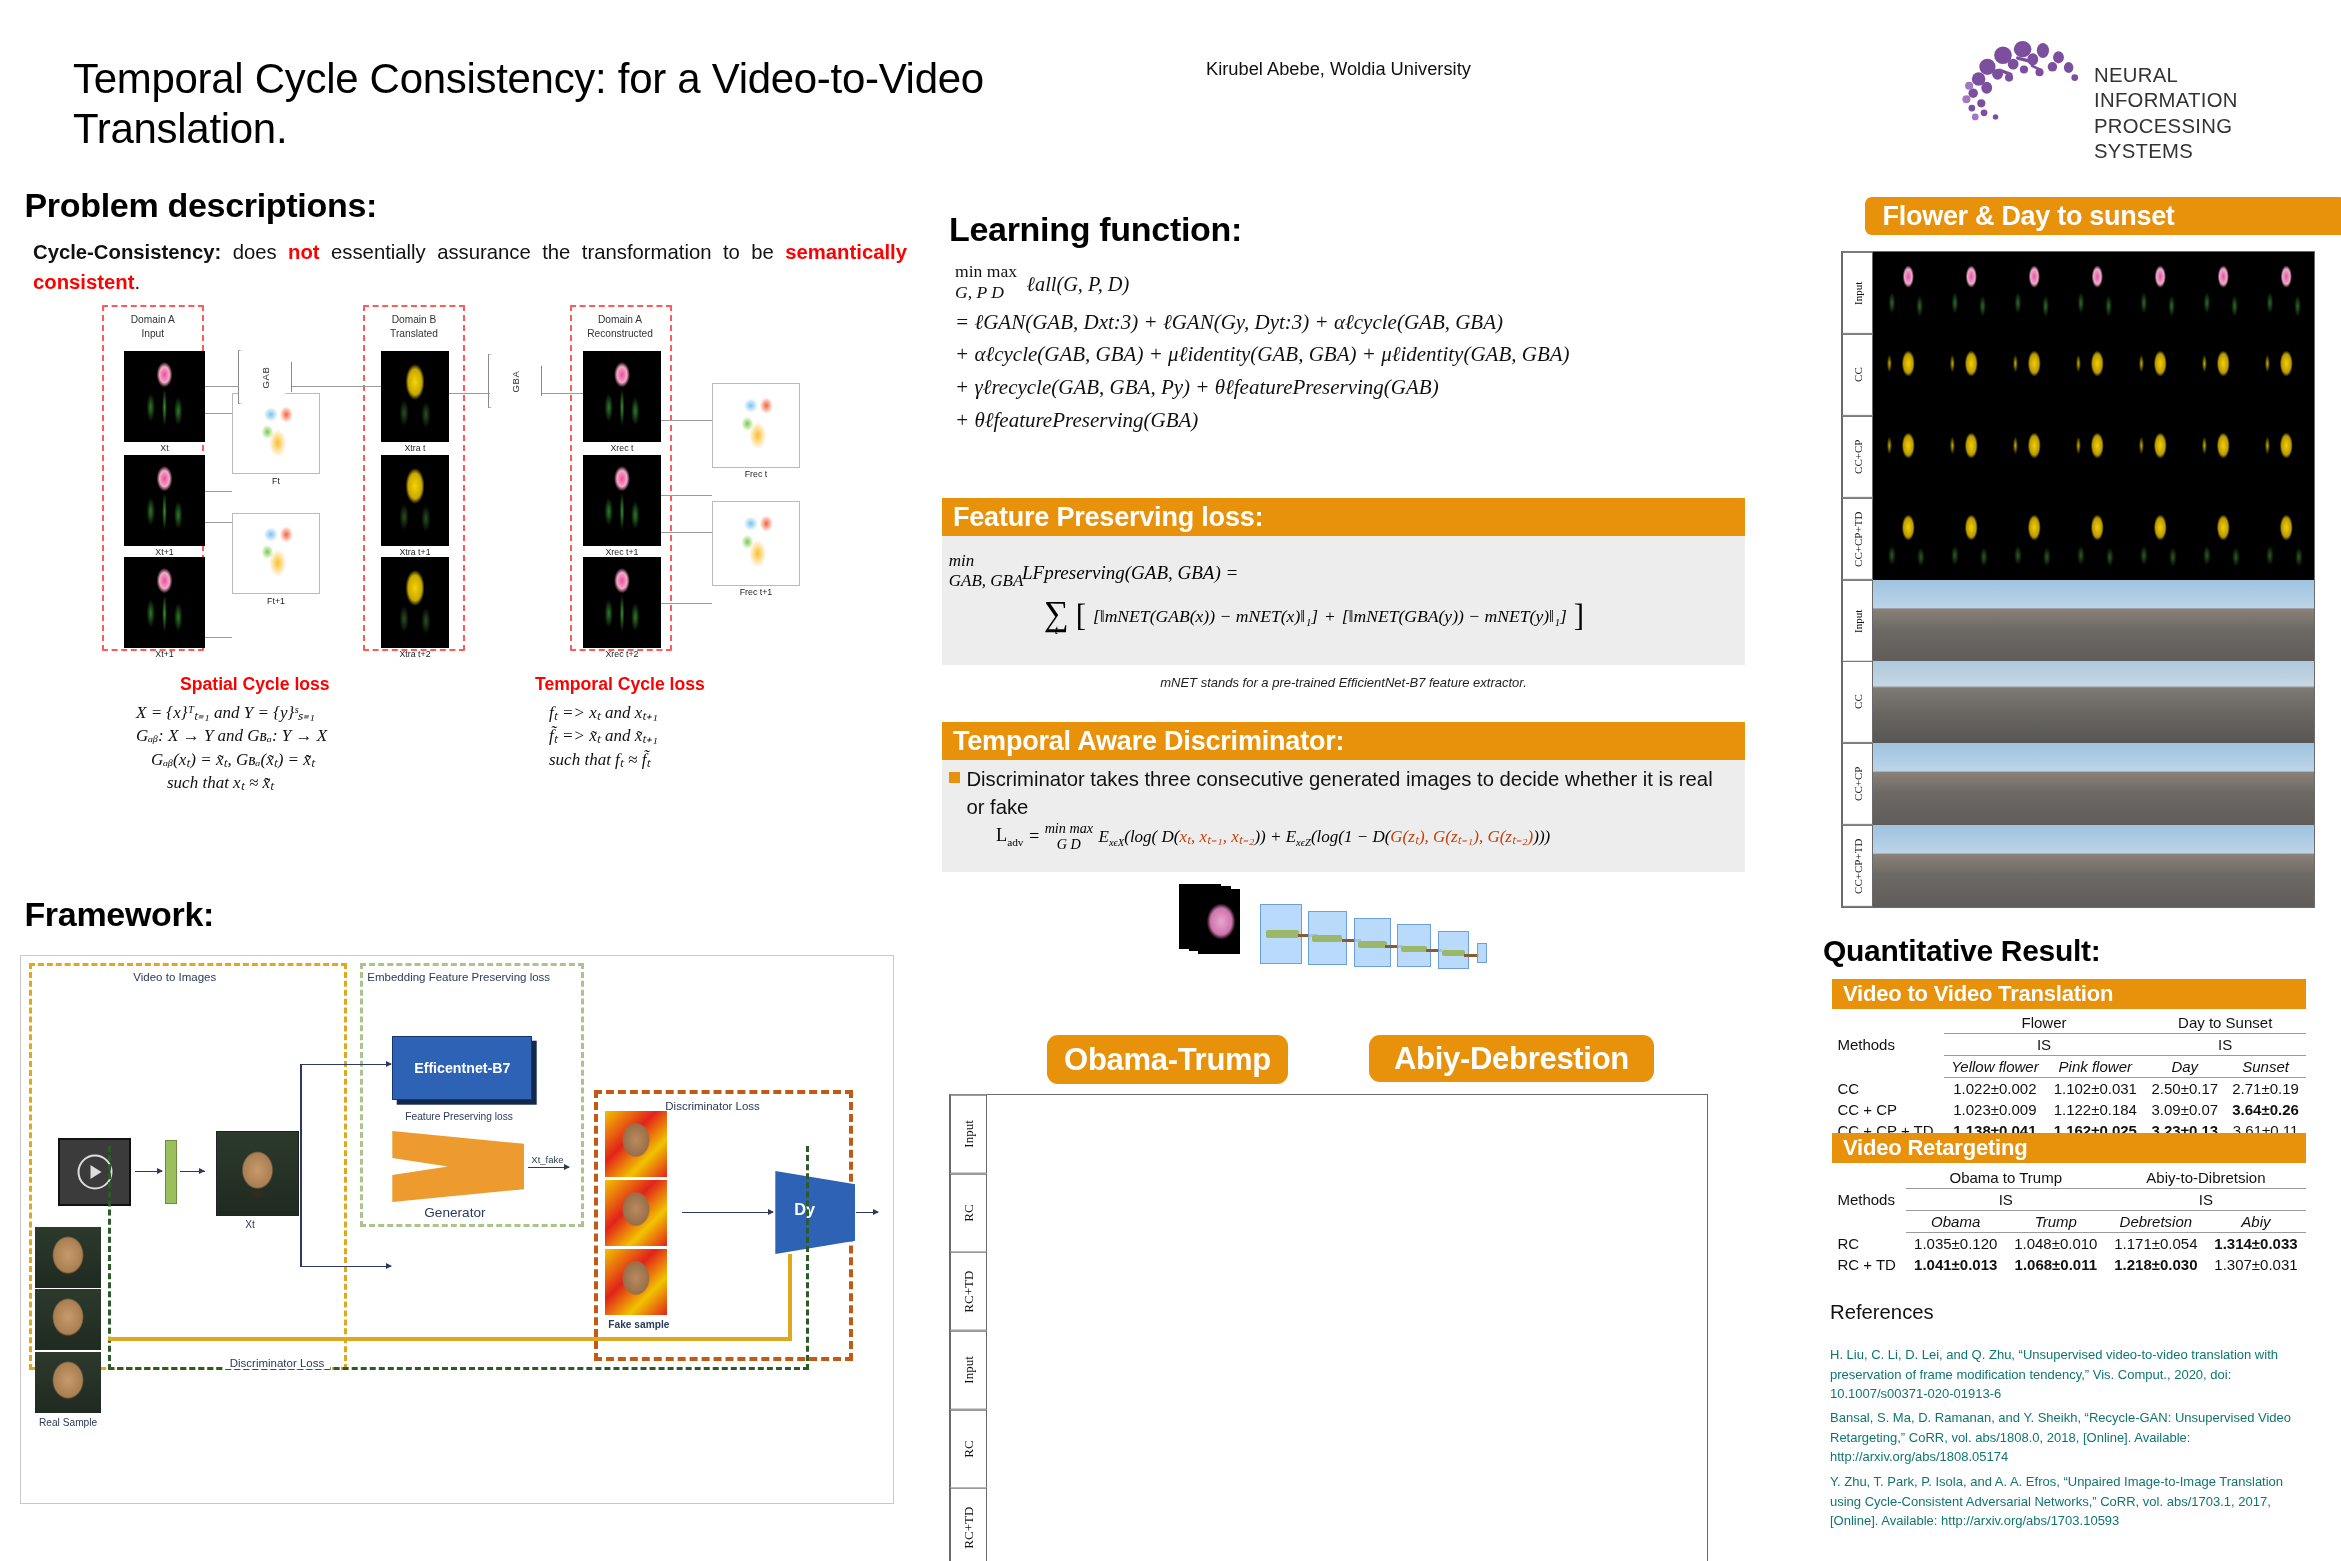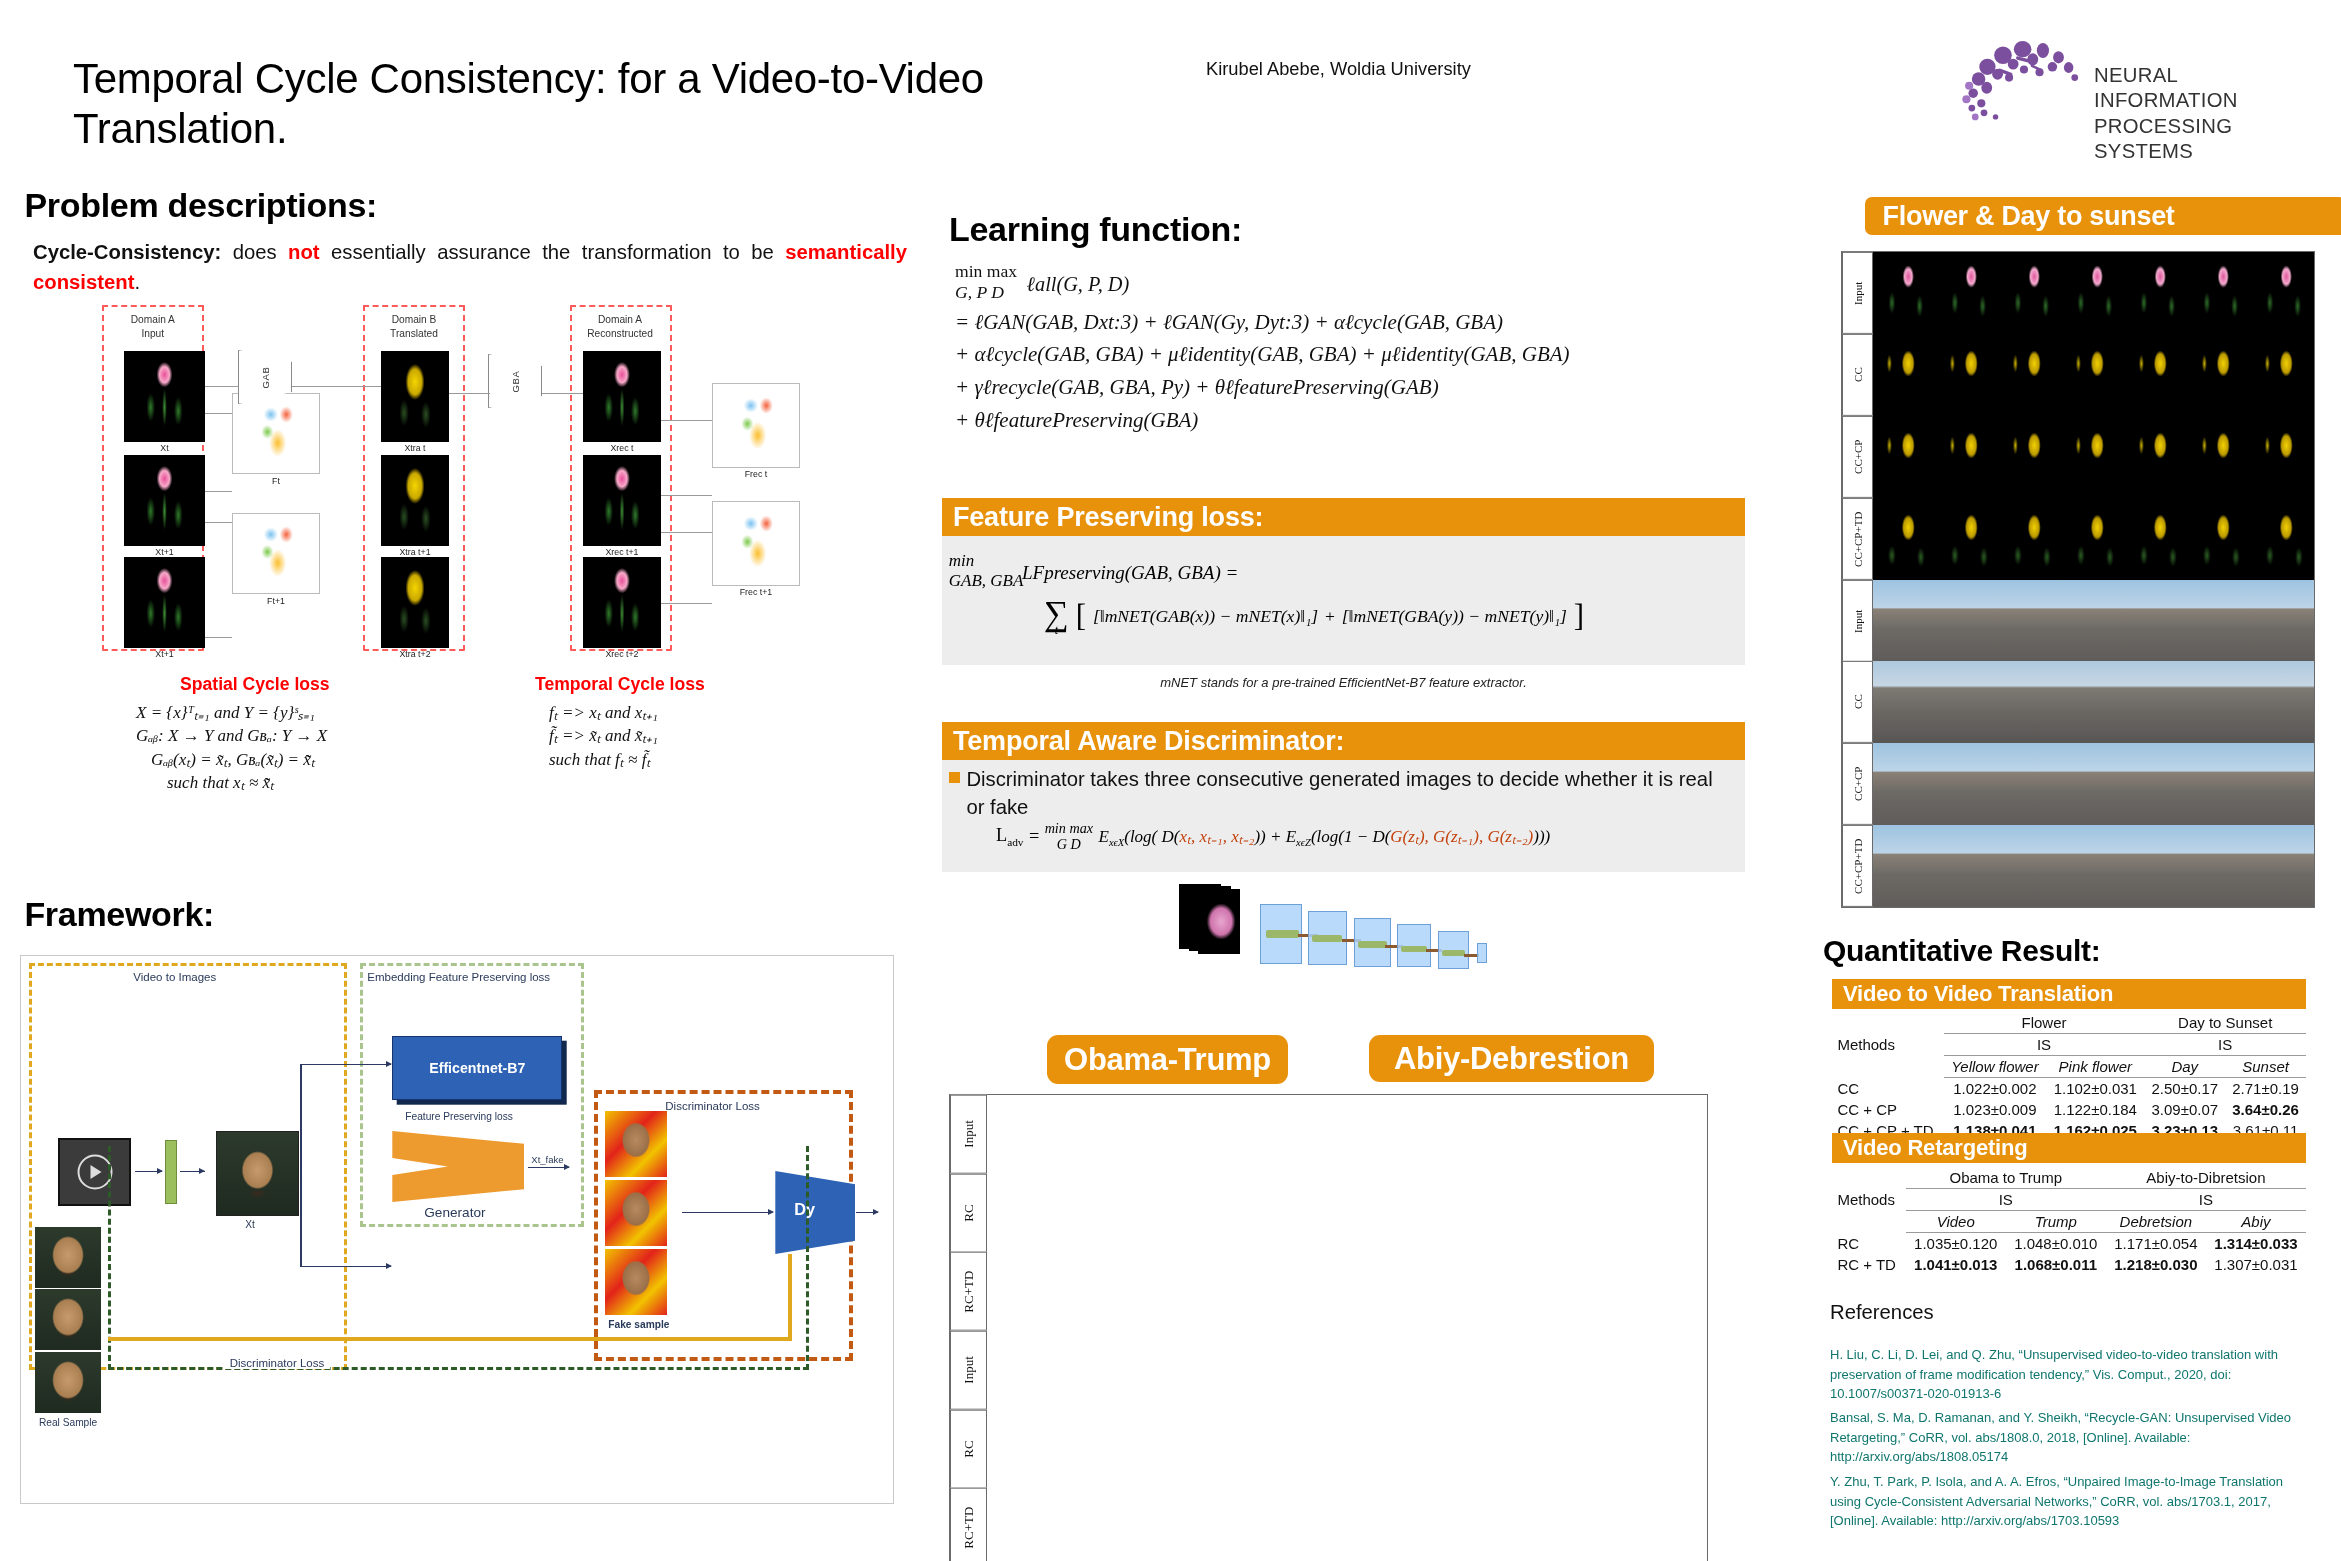--- a/index.html
+++ b/index.html
@@ -361,21 +361,21 @@
 
     <div class="face abiy" style="left:195px; top:175px; width:83px; height:85px; border:1.4px solid #222;"></div>
     <div class="fwlabel" style="left:224px; top:263px; font-size:10.2px;">Xt</div>
 
     <div style="position:absolute; left:279px; top:215px; width:1.4px; height:0; background:#2c3a63;"></div>
     <div style="position:absolute; left:279px; top:108px; width:1.4px; height:108px; background:#2c3a63;"></div>
     <div class="arrow" style="left:279px; top:108px; width:91px;"></div>
     <div style="position:absolute; left:279px; top:215px; width:1.4px; height:95px; background:#2c3a63;"></div>
     <div class="arrow" style="left:279px; top:310px; width:91px;"></div>
 
-    <div class="fwbox" style="left:371px; top:80px; width:170px; height:64px; background:#2E62B4; border:1.4px solid #16356e; box-shadow:4.7px 4.7px 0 #12294f;">
+    <div class="fwbox" style="left:371px; top:80px; width:140px; height:64px; background:#2E62B4; border:1.4px solid #16356e; box-shadow:4.7px 4.7px 0 #12294f;">
       <span>Efficentnet-B7</span>
     </div>
     <div class="fwlabel" style="left:384px; top:155px; font-size:10.2px;">Feature Preserving loss</div>
 
     <div class="gen-shape" style="left:371px; top:175px; width:132px; height:71px;"></div>
     <div class="fwlabel" style="left:403px; top:249px; font-size:13.6px;">Generator</div>
 
     <div class="arrow" style="left:507px; top:211px; width:41px;"></div>
     <div class="fwlabel" style="left:510px; top:198px; font-size:9.5px;">Xt_fake</div>
 
@@ -742,21 +742,21 @@
         <tr>
       <td rowspan="3" class="meth" style="vertical-align:middle;">Methods</td>
       <td colspan="2" class="t-hdr rule-part">Obama to Trump</td>
       <td colspan="2" class="t-hdr rule-part">Abiy-to-Dibretsion</td>
     </tr>
     <tr class="rule-full">
       <td colspan="2">IS</td>
       <td colspan="2">IS</td>
     </tr>
     <tr class="rule-full">
-      <td class="ital">Video</td>
+      <td class="ital">Obama</td>
       <td class="ital">Trump</td>
       <td class="ital">Debretsion</td>
       <td class="ital">Abiy</td>
     </tr>
     <tr>
       <td class="meth">RC</td>
       <td>1.035±0.120</td>
       <td>1.048±0.010</td>
       <td>1.171±0.054</td>
       <td class="bold">1.314±0.033</td>

